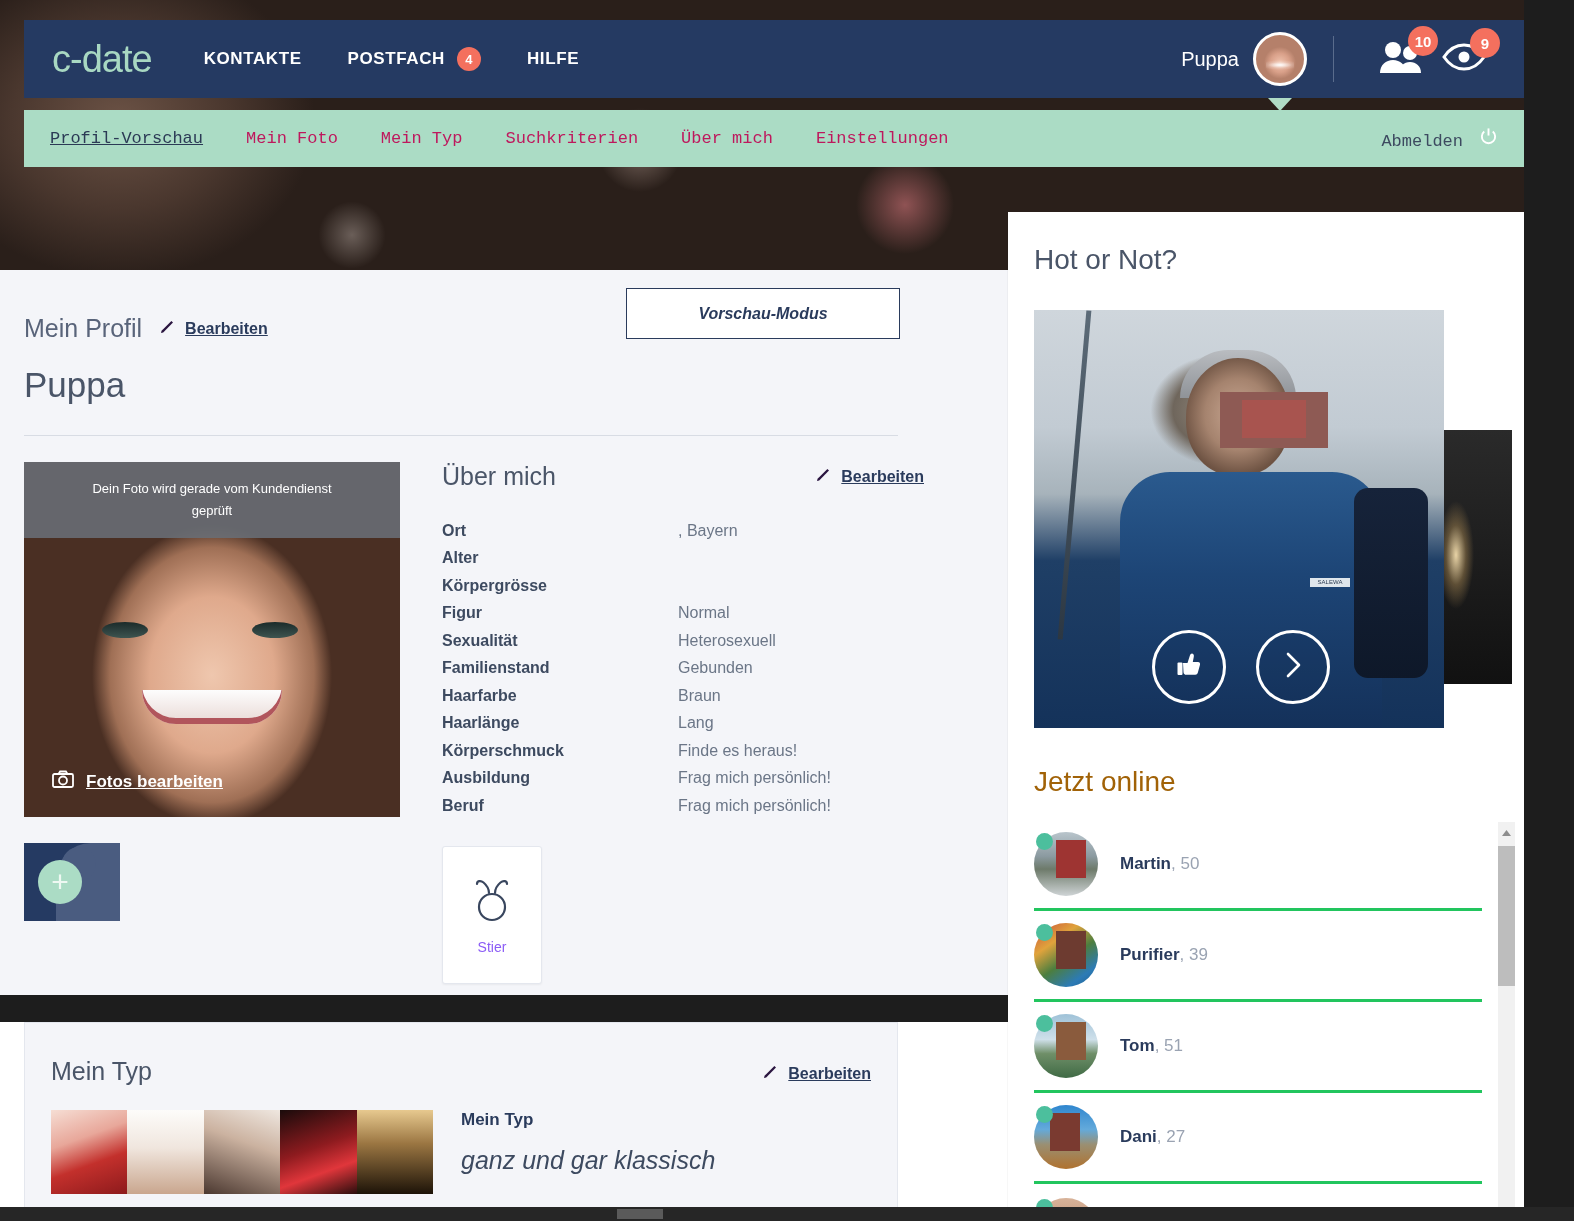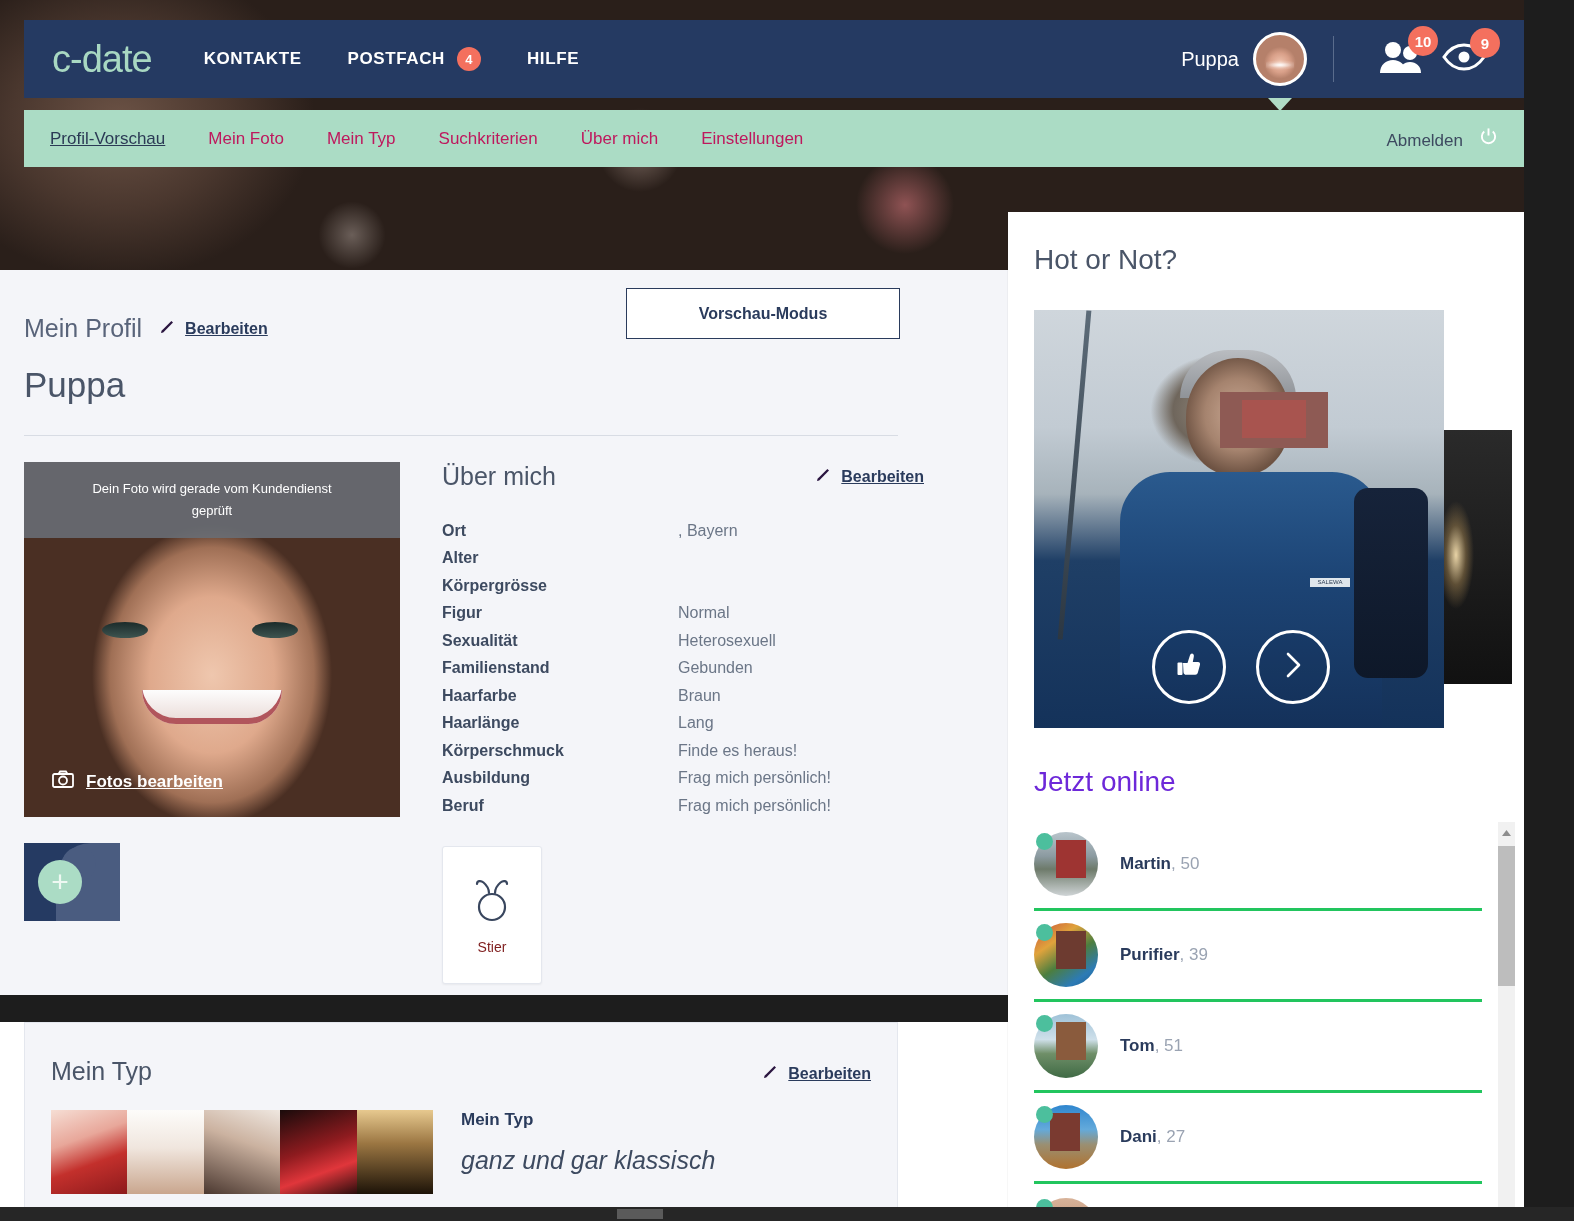--- a/index.html
+++ b/index.html
@@ -83,21 +83,21 @@
     position: absolute; top: -14px; right: -14px;
     background: #f4705e; color: #fff; border-radius: 50%;
     min-width: 30px; height: 30px; padding: 0 5px;
     display: flex; align-items: center; justify-content: center;
     font-size: 15px; font-weight: bold;
   }
 
   
   .subnav {
     position: absolute; left: 24px; top: 110px; width: 1500px; height: 57px;
-    background: #abdcc5; display: flex; align-items: center; z-index: 5;
+    background: #abdcc5; display: flex; align-items: center; z-index: 5; font-family: Liberation Mono, monospace;
   }
   .subnav .links { display: flex; gap: 43px; margin-left: 26px; }
   .subnav a {
     color: #be185d; font-size: 17px; text-decoration: none;
   }
   .subnav a.active { text-decoration: underline; color: #2b3a55; }
   .logout { margin-left: auto; margin-right: 26px; display: flex; align-items: flex-end; gap: 16px; color: #3d4a60; font-size: 17px; cursor: pointer;}
 
   
   .content {
@@ -110,21 +110,21 @@
   .crumb-row { display: flex; align-items: center; gap: 16px; }
   .crumb { font-size: 25px; color: #59647a; }
   .edit-link { display: inline-flex; align-items: center; gap: 9px; }
   .edit-link a { color: #2a3b5c; font-size: 16px; font-weight: bold; text-decoration: underline; }
   .pencil { display:inline-block; }
 
   .preview-btn {
     position: absolute; right: 624px; top: 18px;
     width: 274px; height: 51px; background: #fff; border: 1px solid #2a3b5c;
     color: #2a3b5c; font-size: 16px; font-weight: bold;
-    display: flex; align-items: center; justify-content: center; cursor: pointer;
+    display: flex; align-items: center; justify-content: center; cursor: pointer; font-style: italic;
   }
   .pname { font-size: 35px; color: #4a5568; margin-top: 22px; font-weight: 400; }
   .hr { width: 874px; height: 1px; background: #d8dce4; margin-top: 30px; }
 
   .cols { display: flex; margin-top: 26px; }
 
   
   .photo-card { width: 376px; position: relative; }
   .photo-main {
     width: 376px; height: 355px; position: relative; overflow: hidden;
@@ -181,21 +181,21 @@
   .frow { display: flex; height: 27.5px; align-items: center; }
   .flabel { width: 236px; font-size: 16px; color: #3d4a60; font-weight: bold; }
   .fvalue { font-size: 16px; color: #6b7687; }
 
   .zodiac {
     margin-top: 26px; width: 100px; height: 138px; background: #fff;
     border: 1px solid #e4e7ee; border-radius: 3px;
     display: flex; flex-direction: column; align-items: center; justify-content: center;
     gap: 8px; box-shadow: 0 1px 2px rgba(0,0,0,.05);
   }
-  .zodiac .lbl { font-size: 14px; color: #7f1d1d; }
+  .zodiac .lbl { font-size: 14px; color: #8b5cf6; }
 
   
   .meintyp-wrap {
     position: absolute; left: 0; top: 1022px; width: 1524px; height: 199px;
     background: #ffffff; z-index: 2;
   }
   .meintyp {
     position: absolute; left: 24px; top: 0px; width: 874px; height: 199px;
     background: #f4f5f9; border: 1px solid #e4e7ee; border-top: 1px solid #e4e7ee;
   }
@@ -269,21 +269,21 @@
     content:""; position:absolute; left: 22px; top: 8px; right: 22px; bottom: 10px;
     background: #a8544f;
   }
   .hot-actions { position: absolute; left: 118px; bottom: 24px; display: flex; gap: 30px; }
   .round-btn {
     width: 74px; height: 74px; border-radius: 50%; border: 3px solid #fff;
     display: flex; align-items: center; justify-content: center; cursor: pointer;
     background: rgba(20,40,70,.12);
   }
 
-  .online-title { font-size: 28px; color: #6d28d9; font-weight: 400; margin: 38px 0 0 26px; }
+  .online-title { font-size: 28px; color: #a16207; font-weight: 400; margin: 38px 0 0 26px; }
   .online-list { margin: 22px 0 0 26px; width: 448px; position: relative; }
   .online-item {
     display: flex; align-items: center; gap: 22px; height: 91px;
     border-bottom: 3px solid #22c55e; cursor: pointer;
   }
   .oi-avatar { position: relative; width: 64px; height: 64px; flex: 0 0 64px; }
   .oi-pic {
     width: 64px; height: 64px; border-radius: 50%; overflow: hidden; position: relative;
   }
   .oi-dot {

